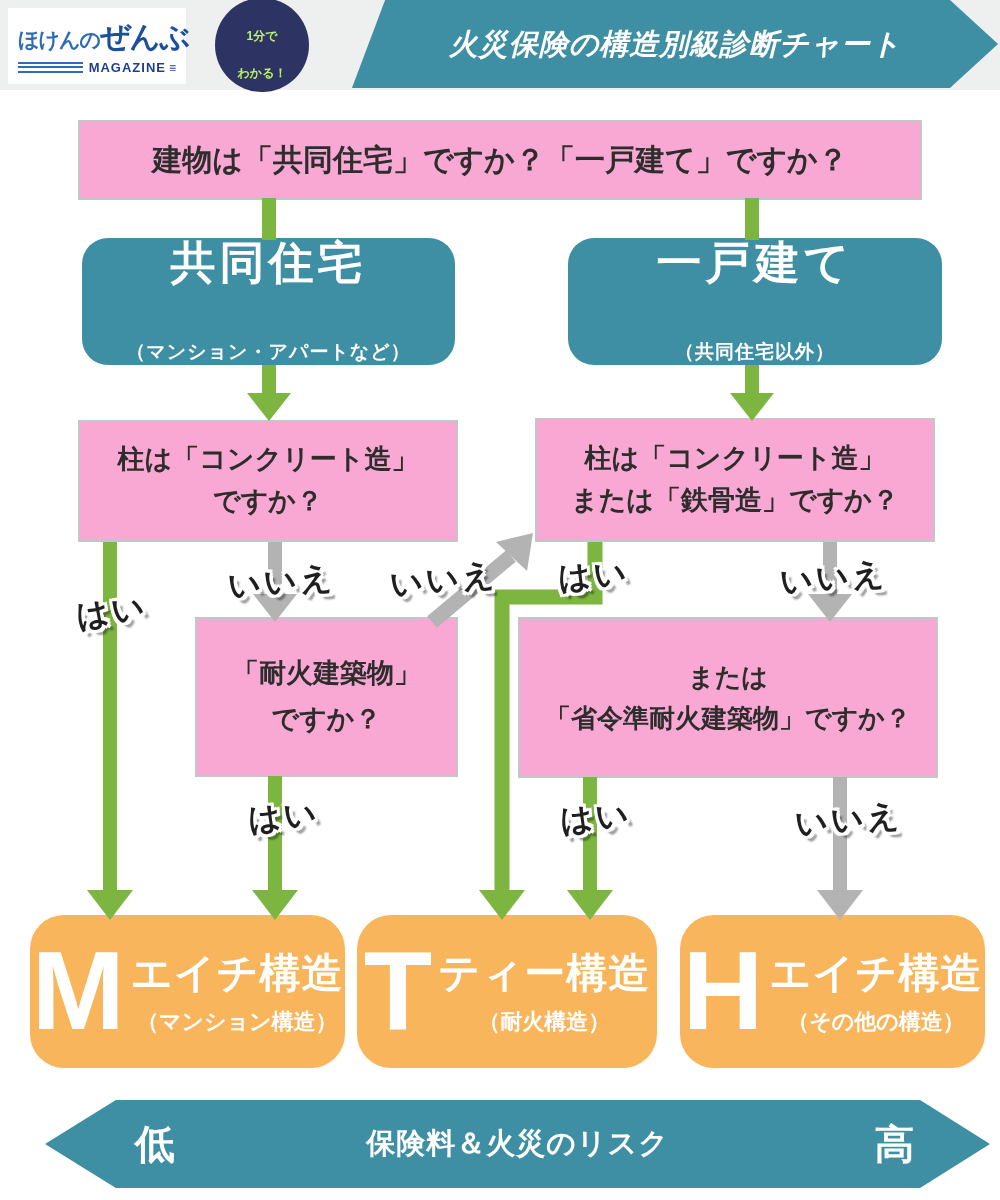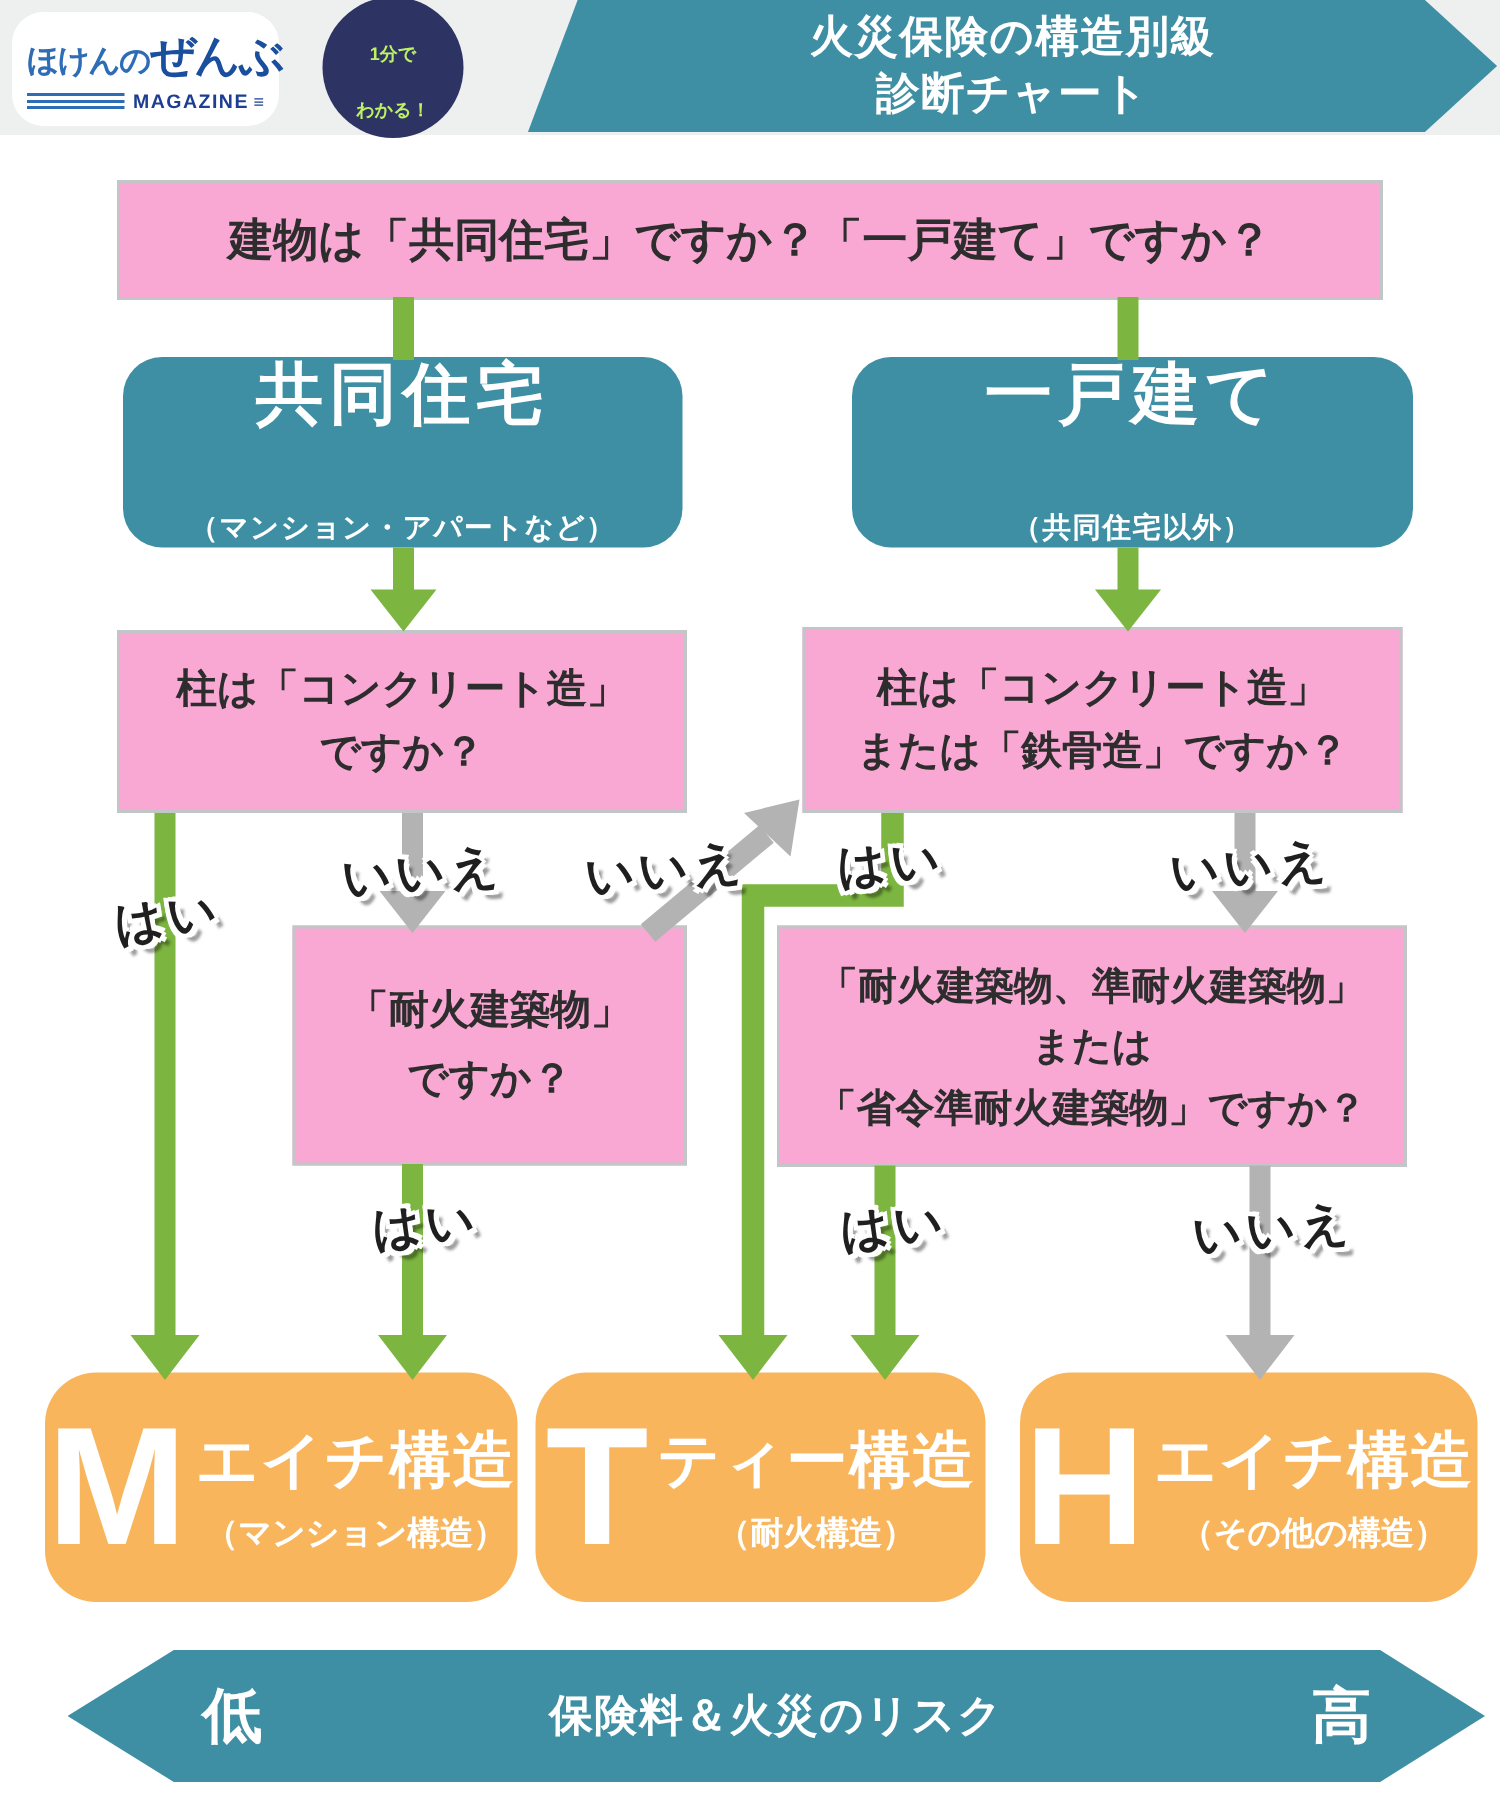--- a/index.html
+++ b/index.html
@@ -3,35 +3,35 @@
 <meta charset="utf-8">
 <style>
   html,body{margin:0;padding:0;background:#ffffff;}
   .canvas{
     position:relative;width:1000px;height:1200px;overflow:hidden;background:#ffffff;
     font-family:"Liberation Sans","DejaVu Sans",sans-serif;
   }
   
   .header-strip{position:absolute;left:0;top:0;width:1000px;height:90px;background:#edf0ef;}
   .logo-card{position:absolute;left:8px;top:8px;width:178px;height:76px;background:#ffffff;
-    display:flex;flex-direction:column;justify-content:center;padding:4px 10px;box-sizing:border-box;border-radius:21px;}
+    display:flex;flex-direction:column;justify-content:center;padding:4px 10px;box-sizing:border-box;}
   .logo-line1{display:flex;align-items:baseline;white-space:nowrap;}
   .logo-part1{font-size:21px;font-weight:800;color:#2e6db6;letter-spacing:-1px;}
   .logo-part2{font-size:30px;font-weight:800;color:#1a4f9e;letter-spacing:-1px;}
   .logo-line2{display:flex;align-items:center;margin-top:2px;}
   .logo-rules{flex:1;height:11px;margin-right:6px;
     background:repeating-linear-gradient(to bottom,#2e6db6 0 2px,transparent 2px 4.5px);}
   .logo-mag{font-size:13px;font-weight:800;color:#1d3e92;letter-spacing:1px;}
   .logo-menu{font-size:12px;font-weight:800;color:#1d3e92;margin-left:3px;}
   .badge{position:absolute;left:215px;top:-2px;width:94px;height:94px;border-radius:50%;
     background:#2d3363;display:flex;flex-direction:column;align-items:center;justify-content:center;}
   .badge span{color:#bef264;font-size:12px;font-weight:700;line-height:1.5;margin-top:19px;}
   .title-banner{position:absolute;left:350px;top:0;width:650px;height:88px;background:#3e8fa4;
     clip-path:polygon(0.3% 100%,5.4% 0%,92.3% 0%,99.7% 50%,92.3% 100%);
-    display:flex;flex-direction:column;align-items:center;justify-content:center;}
+    display:flex;flex-direction:row;align-items:center;justify-content:center;font-style:italic;}
   .title-banner span{color:#ffffff;font-size:29px;font-weight:800;line-height:1.32;letter-spacing:1px;}
   
   .connectors{position:absolute;left:0;top:0;z-index:3;pointer-events:none;}
   
   .qbox{position:absolute;background:#f9a8d4;border:2px solid #c2c6c6;box-sizing:border-box;
     display:flex;flex-direction:column;align-items:center;justify-content:center;z-index:2;}
   .qbox span{color:#2d2d2d;font-weight:800;text-align:center;}
   .q1{left:78px;top:120px;width:844px;height:80px;}
   .q1 span{font-size:30px;}
   .q2l{left:78px;top:420px;width:380px;height:122px;}
@@ -152,21 +152,20 @@
   <div class="qbox q2r">
     <span>柱は「コンクリート造」</span>
     <span>または「鉄骨造」ですか？</span>
   </div>
 
   <div class="qbox q3l">
     <span>「耐火建築物」</span>
     <span>ですか？</span>
   </div>
   <div class="qbox q3r">
-    <span>「耐火建築物、準耐火建築物」</span>
     <span>または</span>
     <span>「省令準耐火建築物」ですか？</span>
   </div>
 
   <span class="lbl" style="left:76px;top:590px;transform:rotate(-9deg);">はい</span>
   <span class="lbl" style="left:228px;top:560px;transform:rotate(-5deg);">いいえ</span>
   <span class="lbl" style="left:390px;top:558px;transform:rotate(-6deg);">いいえ</span>
   <span class="lbl" style="left:558px;top:554px;transform:rotate(-5deg);">はい</span>
   <span class="lbl" style="left:780px;top:556px;transform:rotate(-5deg);">いいえ</span>
   <span class="lbl" style="left:248px;top:795px;transform:rotate(-6deg);">はい</span>

